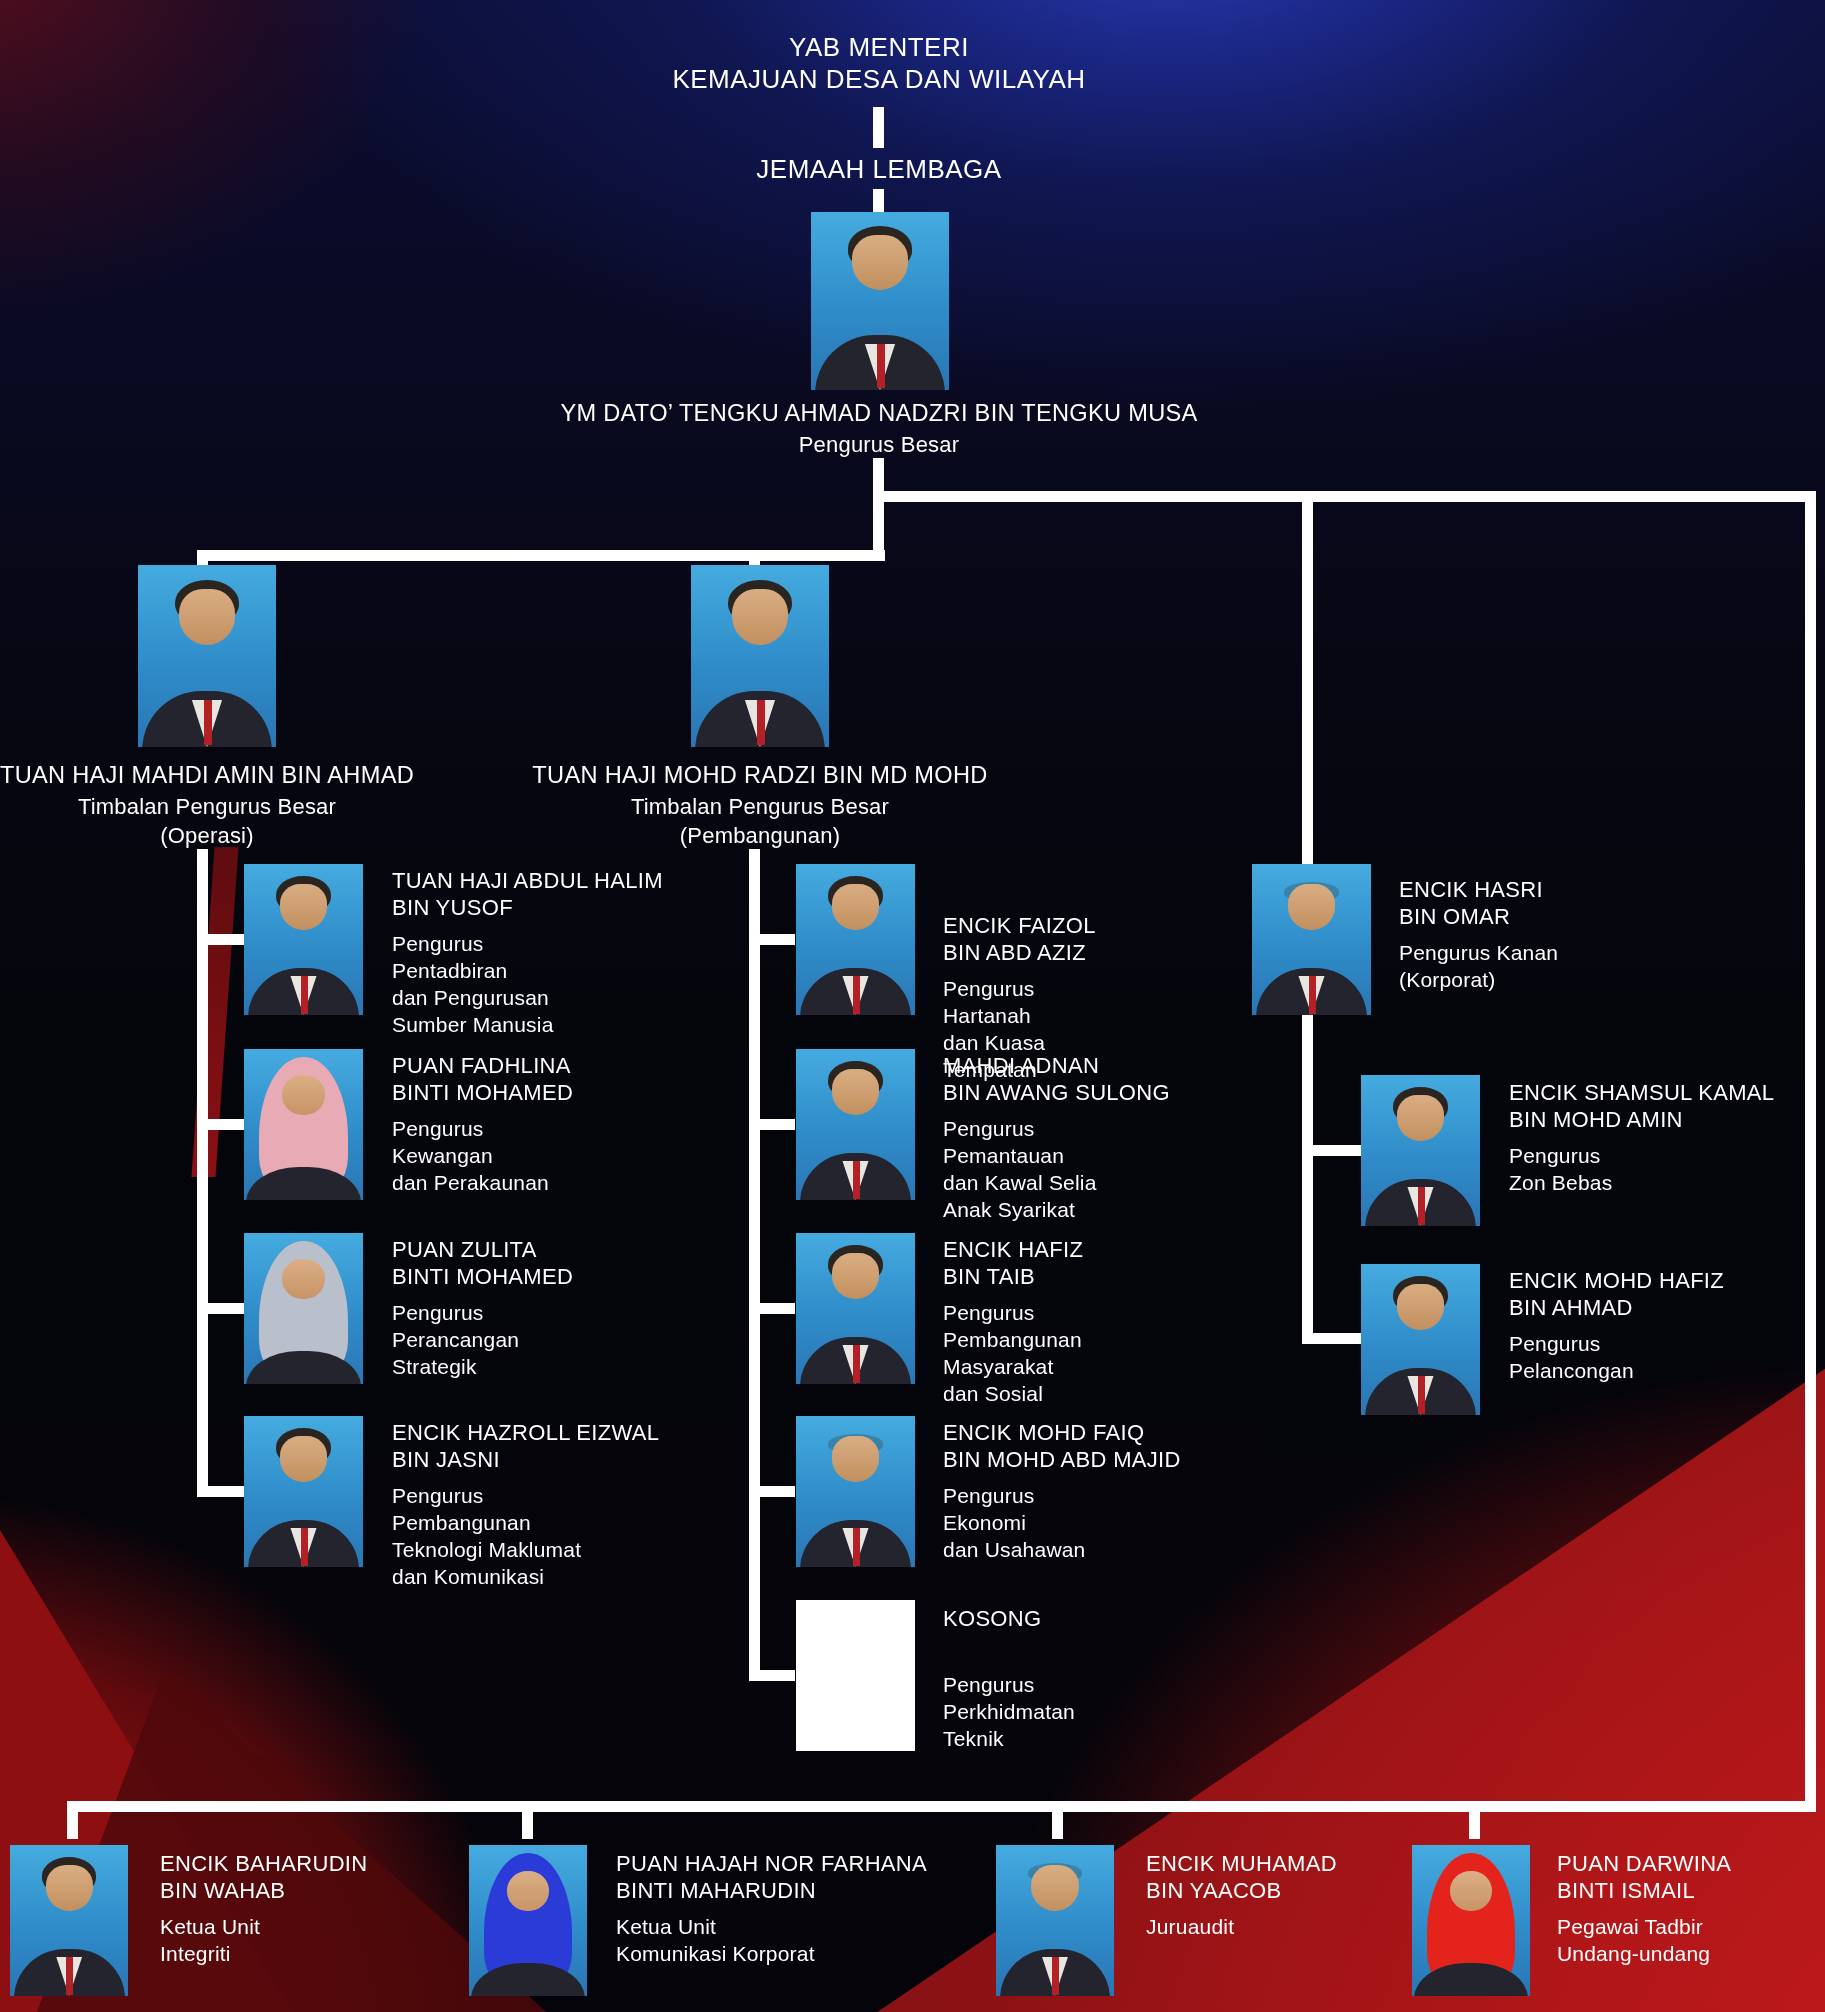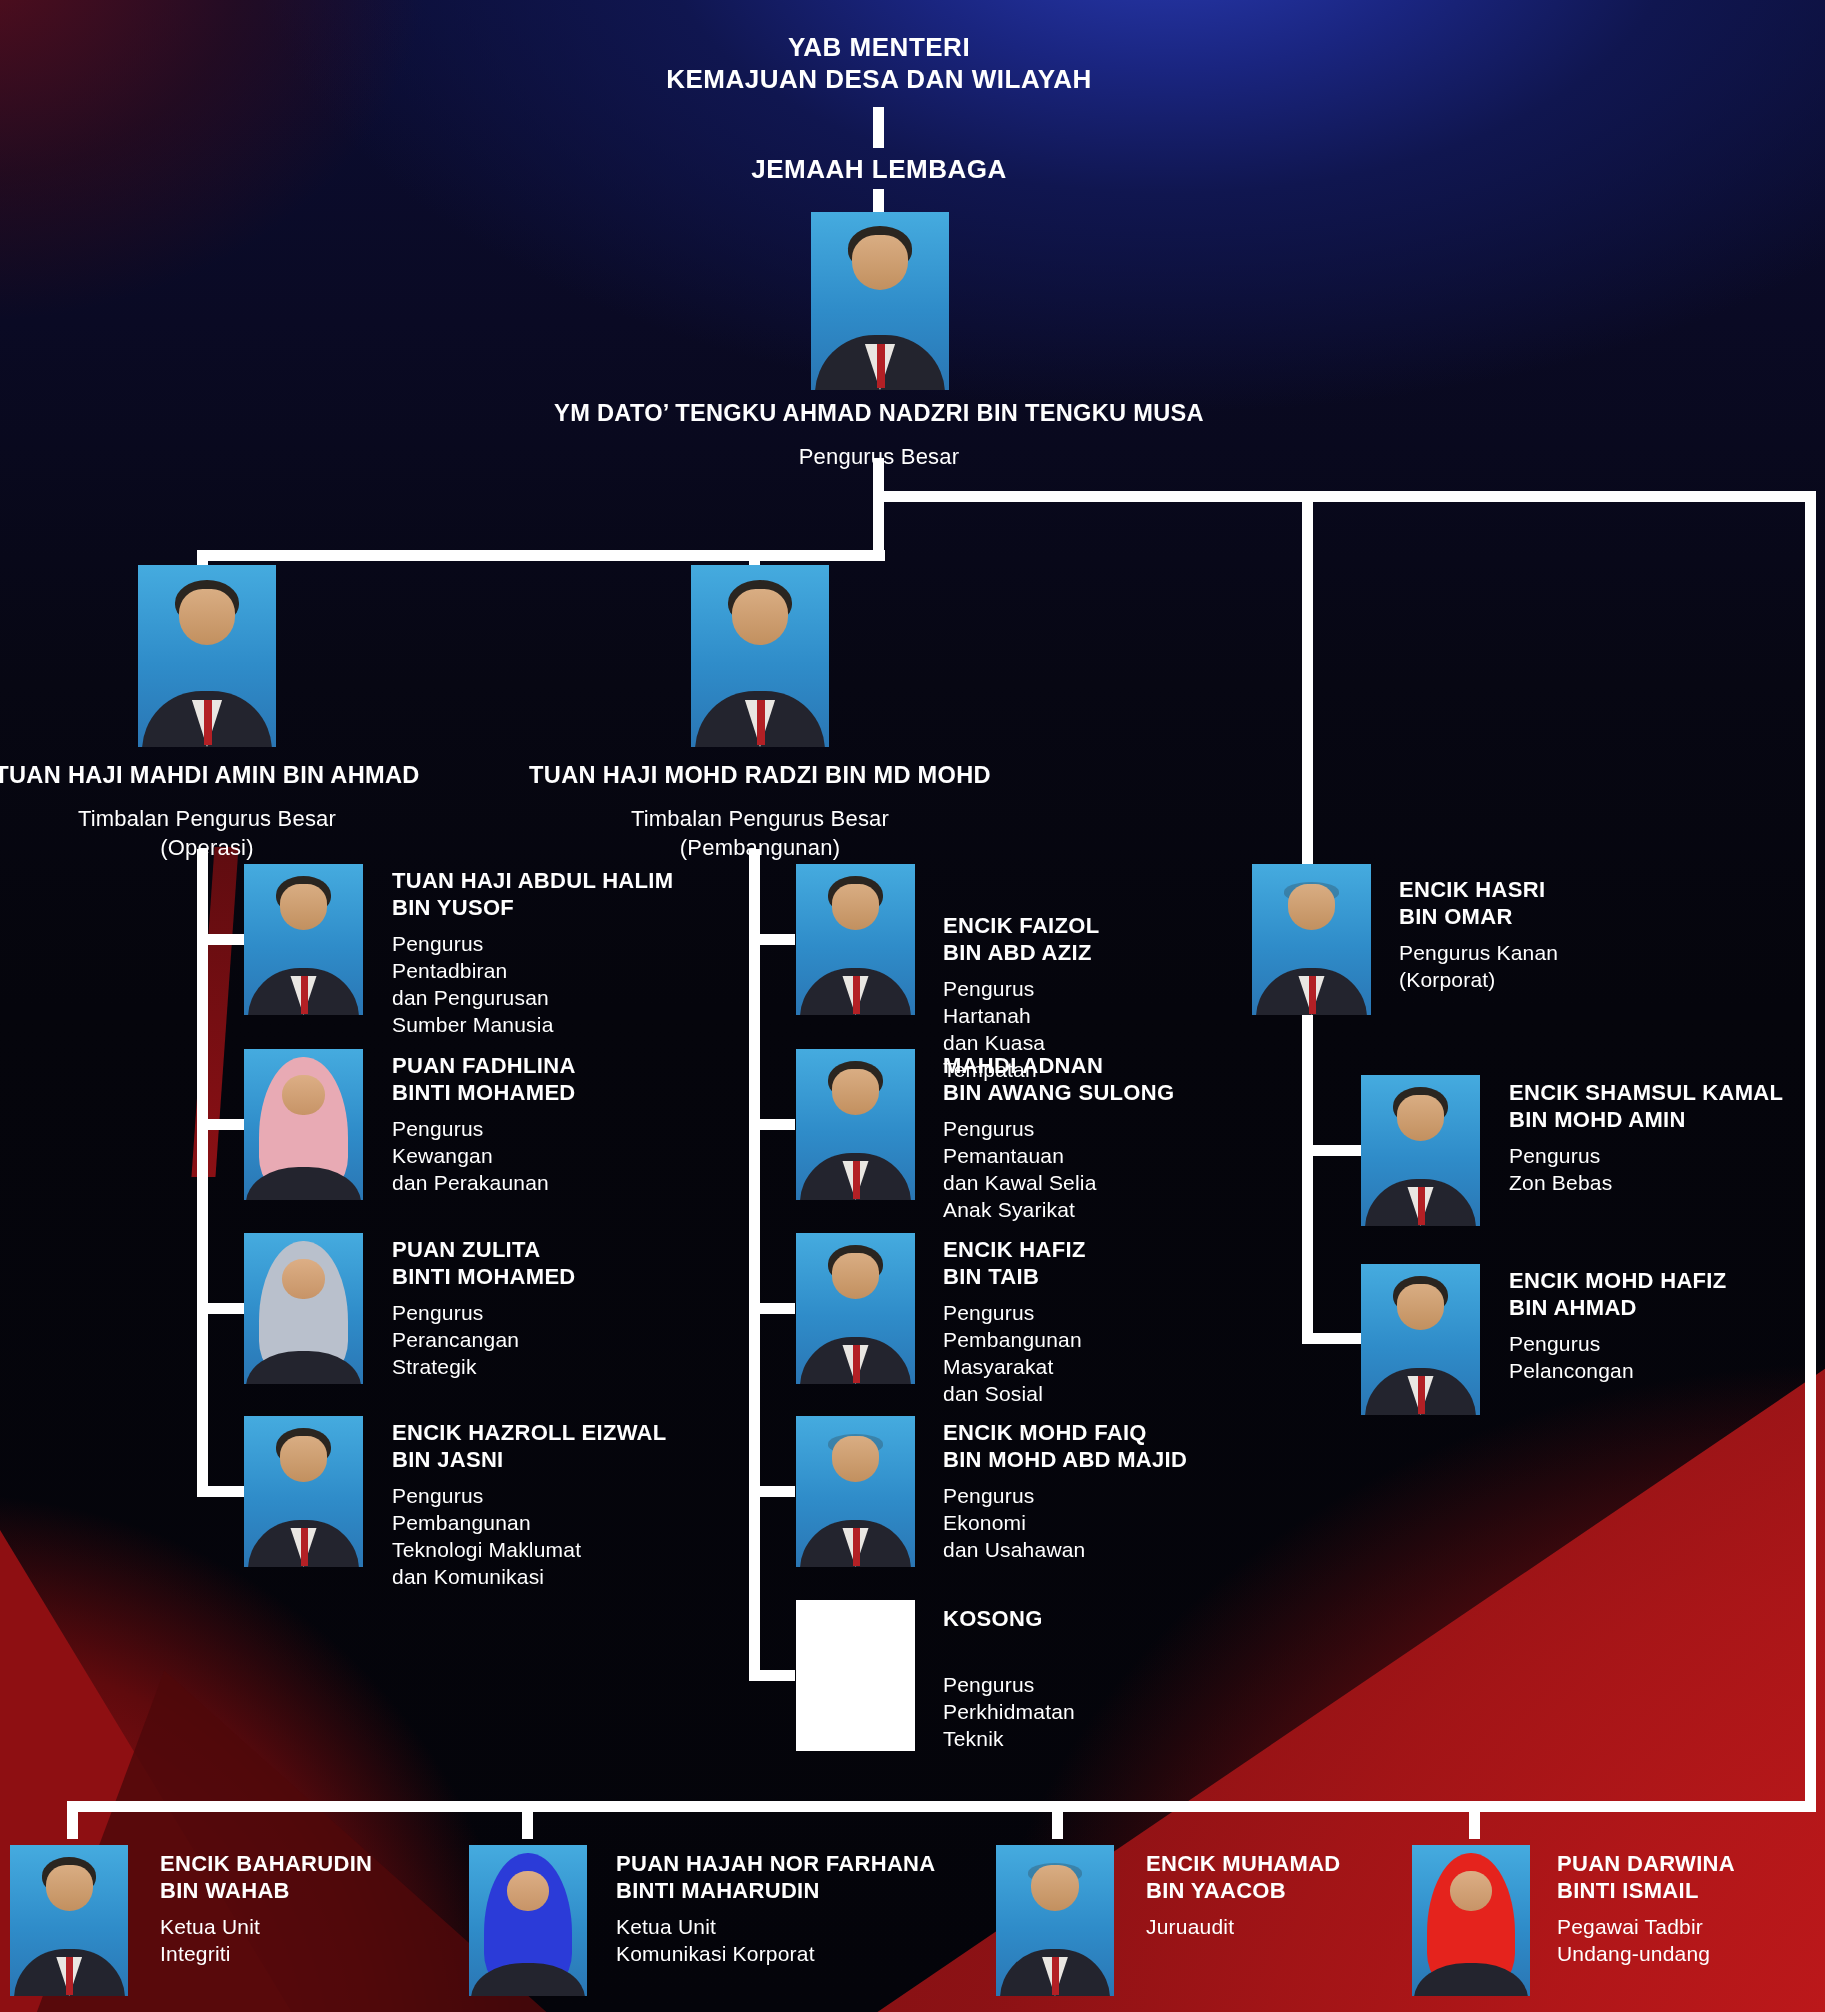--- a/index.html
+++ b/index.html
@@ -40,27 +40,27 @@
   .photo.hijab .scarf{position:absolute;left:13%;top:5%;width:74%;height:95%;
          background:var(--scarf,#ccc);border-radius:50% 50% 46% 46%/56% 56% 30% 30%;}
   .photo.hijab .face{position:absolute;left:32%;top:17%;width:36%;height:27%;
          background:linear-gradient(180deg,#dcae85,#c79467);border-radius:48%;}
   .photo.hijab .body{position:absolute;left:2%;bottom:-2%;width:96%;height:24%;background:#23242e;
          border-radius:60% 60% 0 0/130% 130% 0 0;}
   .photo.empty{background:#fff;}
 
   
   .card{position:absolute;color:#fff;z-index:4;}
-  .nm{font-weight:bold;font-size:22px;line-height:27px;letter-spacing:0.3px;white-space:pre-line;}
+  .nm{font-weight:normal;font-size:22px;line-height:27px;letter-spacing:0.3px;white-space:pre-line;}
   .tt{font-weight:normal;font-size:21px;line-height:27px;margin-top:9.4px;white-space:pre-line;letter-spacing:0.2px;}
   .tt.gap-lg{margin-top:39px;}
   .ctr{text-align:center;transform:translateX(-50%);}
   .nm-lg{font-size:23.6px;line-height:29px;}
   .nm-xl{font-size:26px;line-height:32px;letter-spacing:0.5px;}
-  .tt-lg{font-size:22px;line-height:27px;margin-top:15px;}
+  .tt-lg{font-size:22px;line-height:27px;margin-top:3px;}
 </style>
 </head>
 <body>
 
 <div class="canvas">
 
   <div class="bg bg-base"></div>
   <div class="bg bg-tl"></div>
   <div class="bg bg-br"></div>
   <div class="bg bg-bl"></div>

